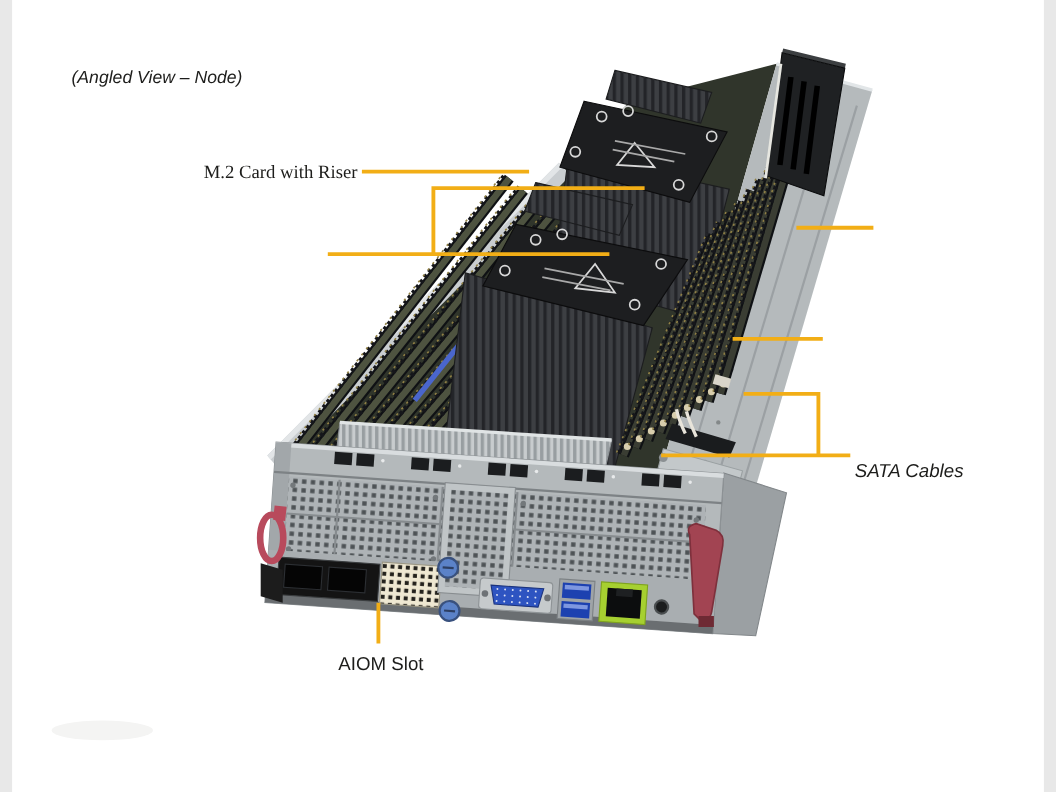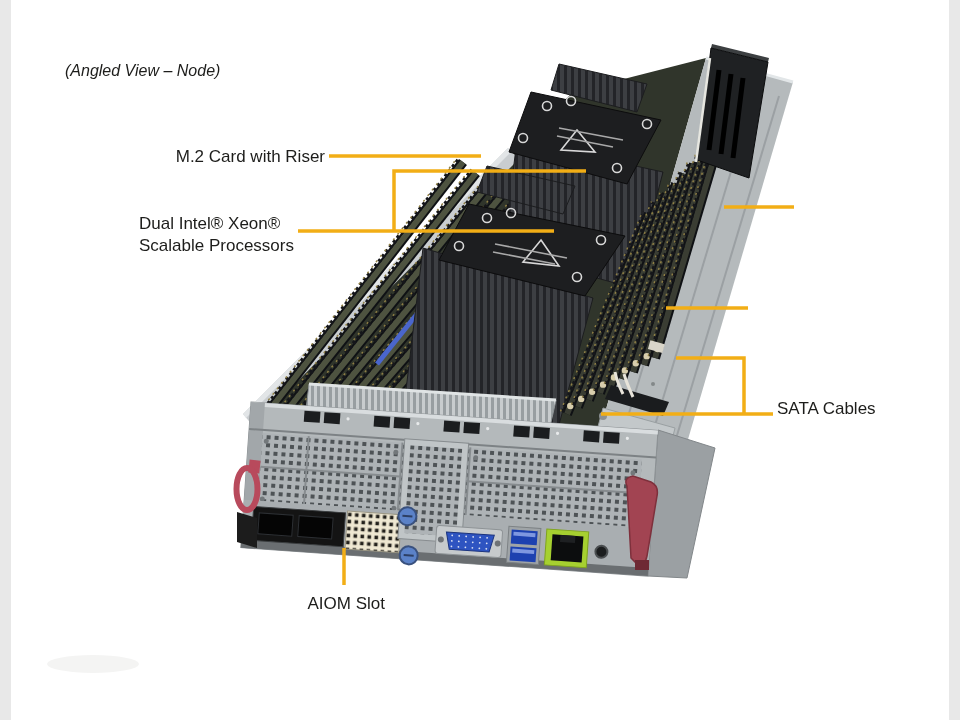--- a/index.html
+++ b/index.html
@@ -13,25 +13,25 @@
     font-family:"Liberation Sans",sans-serif;overflow:hidden;margin:0 auto;
   }
   #figure-svg{position:absolute;left:0;top:0;}
   .label{
     position:absolute;color:var(--text);
     font:17px/21px "Liberation Sans",sans-serif;
     white-space:nowrap;
   }
   .label.title{font-style:italic;font-size:16px;}
   .lbl-title{left:54px;top:60px;}
-  .lbl-m2{left:150px;top:146px;width:164px;text-align:right;}
+  .lbl-m2{left:150px;top:146px;width:164px;text-align:right;font-family:Liberation Serif, serif;}
   .lbl-cpu{left:128px;top:213px;line-height:22px;}
   .lbl-storage{left:788px;top:197px;}
   .lbl-dimm{left:753px;top:290px;line-height:25px;}
-  .lbl-sata{left:766px;top:398px;}
+  .lbl-sata{left:766px;top:418px;font-style:italic;}
   .lbl-aiom{left:292px;top:593px;width:82px;text-align:right;}
   .callout{stroke:var(--accent);stroke-width:3.5;fill:none;}
 </style>
 </head>
 <body>
 
 <div id="stage">
 
 <svg id="figure-svg" width="960" height="720" viewBox="0 0 960 720">
   <defs>
@@ -361,20 +361,16 @@
     <path class="callout" d="M287,231 H543 M383,231 V171 H575"></path>
     <path class="callout" d="M713,207 H783"></path>
     <path class="callout" d="M655,308 H737"></path>
     <path class="callout" d="M665,358 H733 V414 M590,414 H762"></path>
     <path class="callout" d="M333,548 V585"></path>
   </g>
 </svg>
 
 <div class="label title lbl-title">(Angled View – Node)</div>
 <div class="label lbl-m2">M.2 Card with Riser</div>
-<div class="label lbl-cpu">
-  <span>Dual Intel® Xeon®</span><br>
-  <span>Scalable Processors</span>
-</div>
 <div class="label lbl-sata">SATA Cables</div>
 <div class="label lbl-aiom">AIOM Slot</div>
 
 </div>
 
 </body></html>

